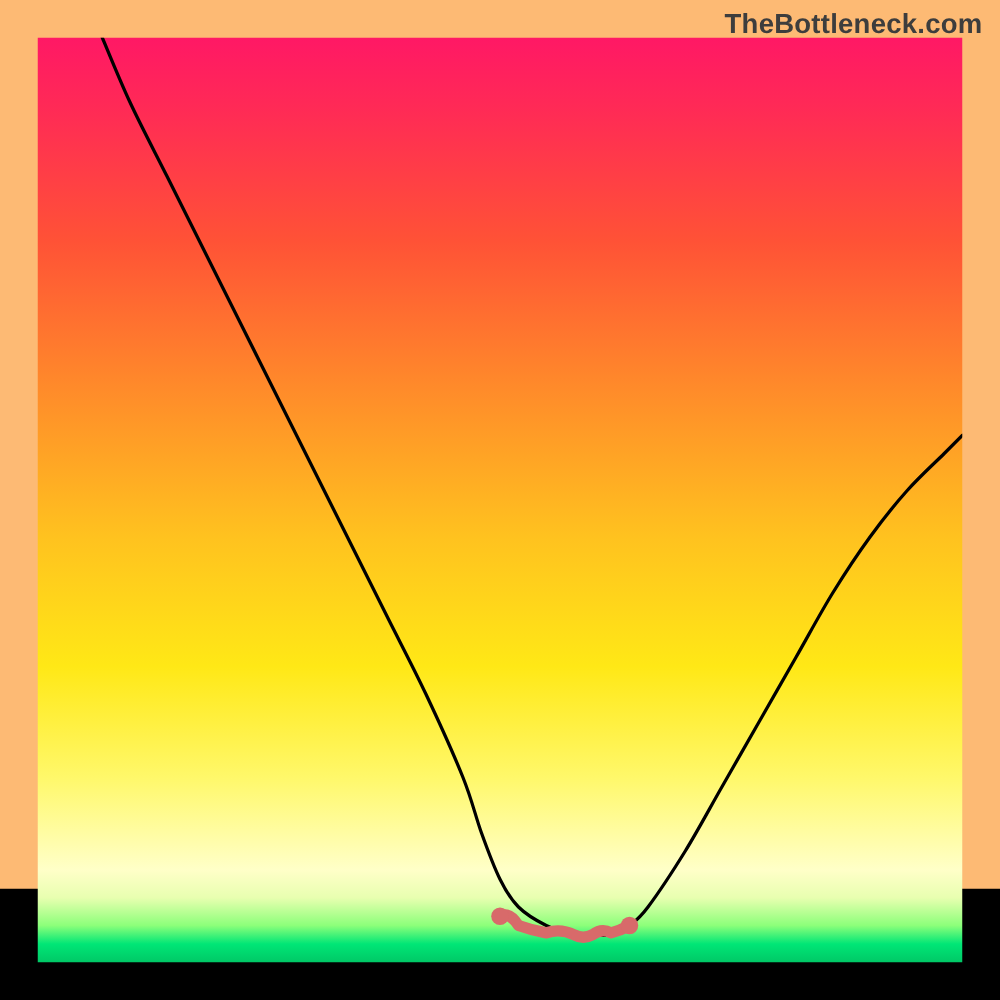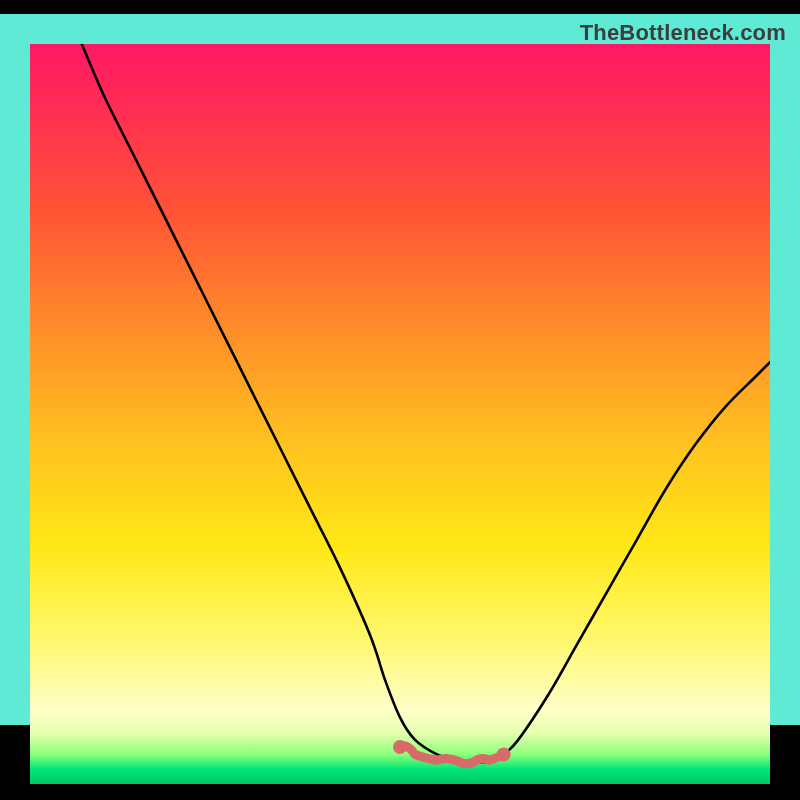--- a/index.html
+++ b/index.html
@@ -6,24 +6,24 @@
     margin: 0;
     padding: 0;
     width: 800px;
     height: 800px;
     background: #000;
     overflow: hidden;
     font-family: Arial, Helvetica, sans-serif;
   }
   .frame {
     position: absolute;
-    top: 14px; left: 0;
+    top: 0; left: 0;
     width: 800px;
     height: 711px;
-    background: #5eead4;
+    background: #fdba74;
     box-sizing: border-box;
   }
   .plot-area {
     position: absolute;
     top: 30px;
     left: 30px;
     width: 740px;
     height: 740px;
     overflow: hidden;
   }

